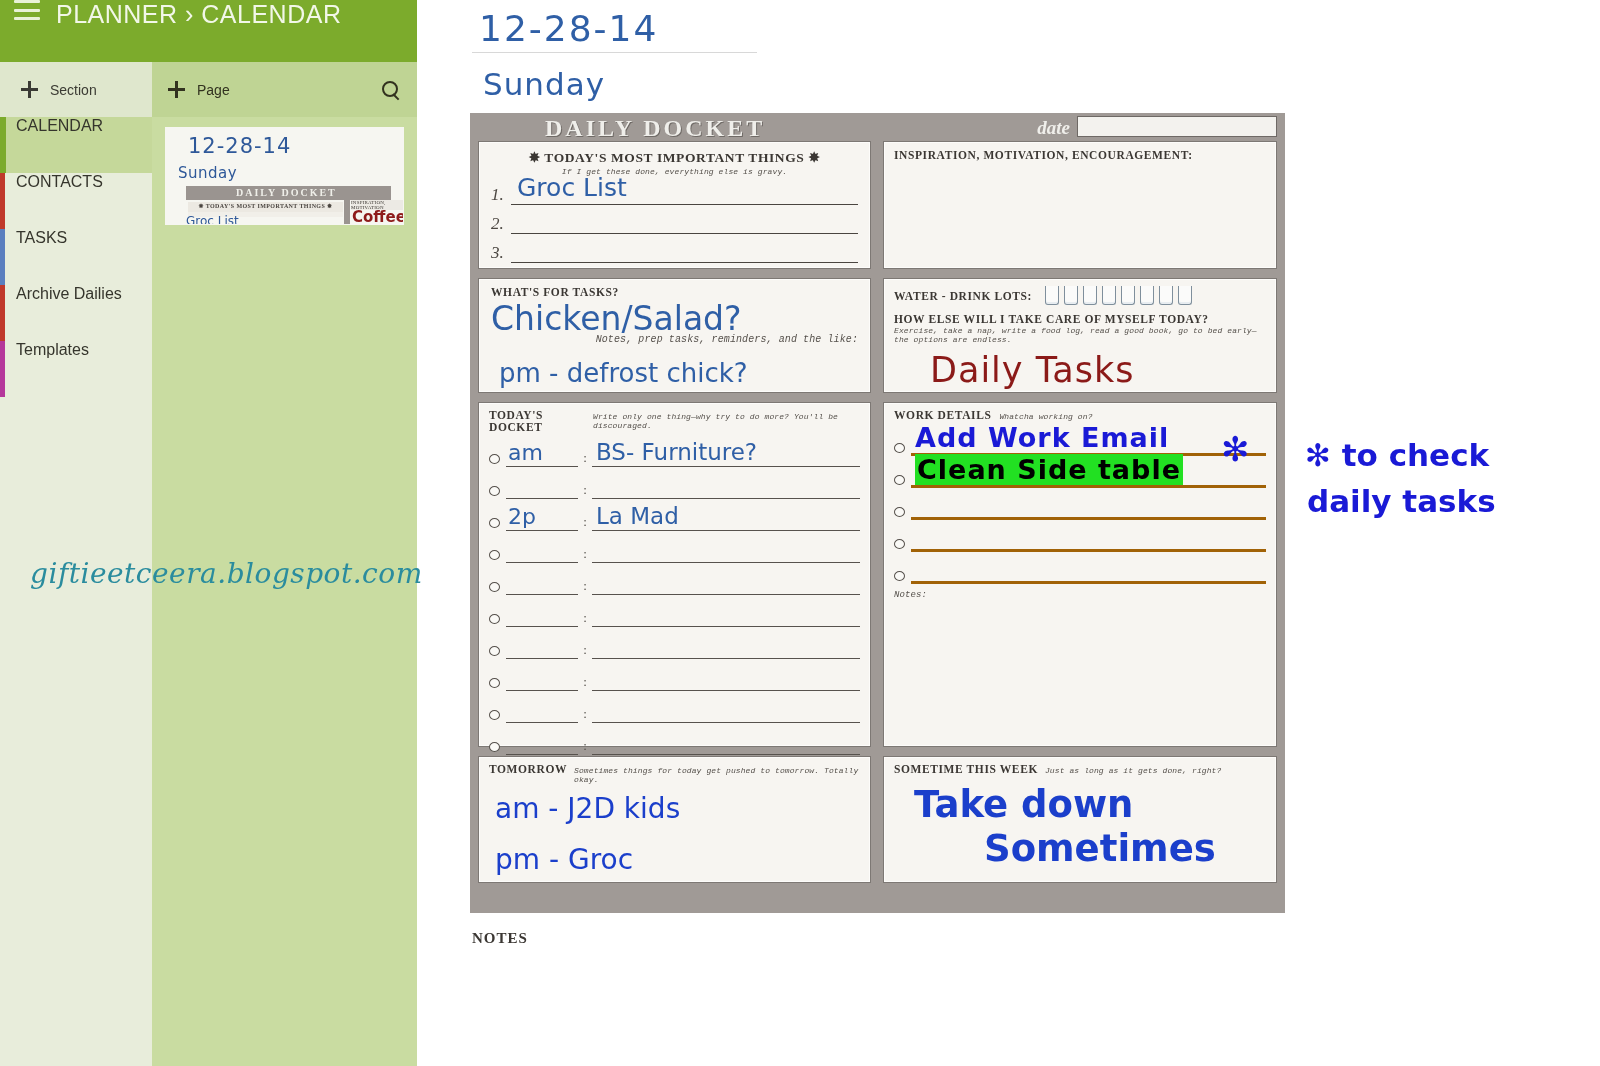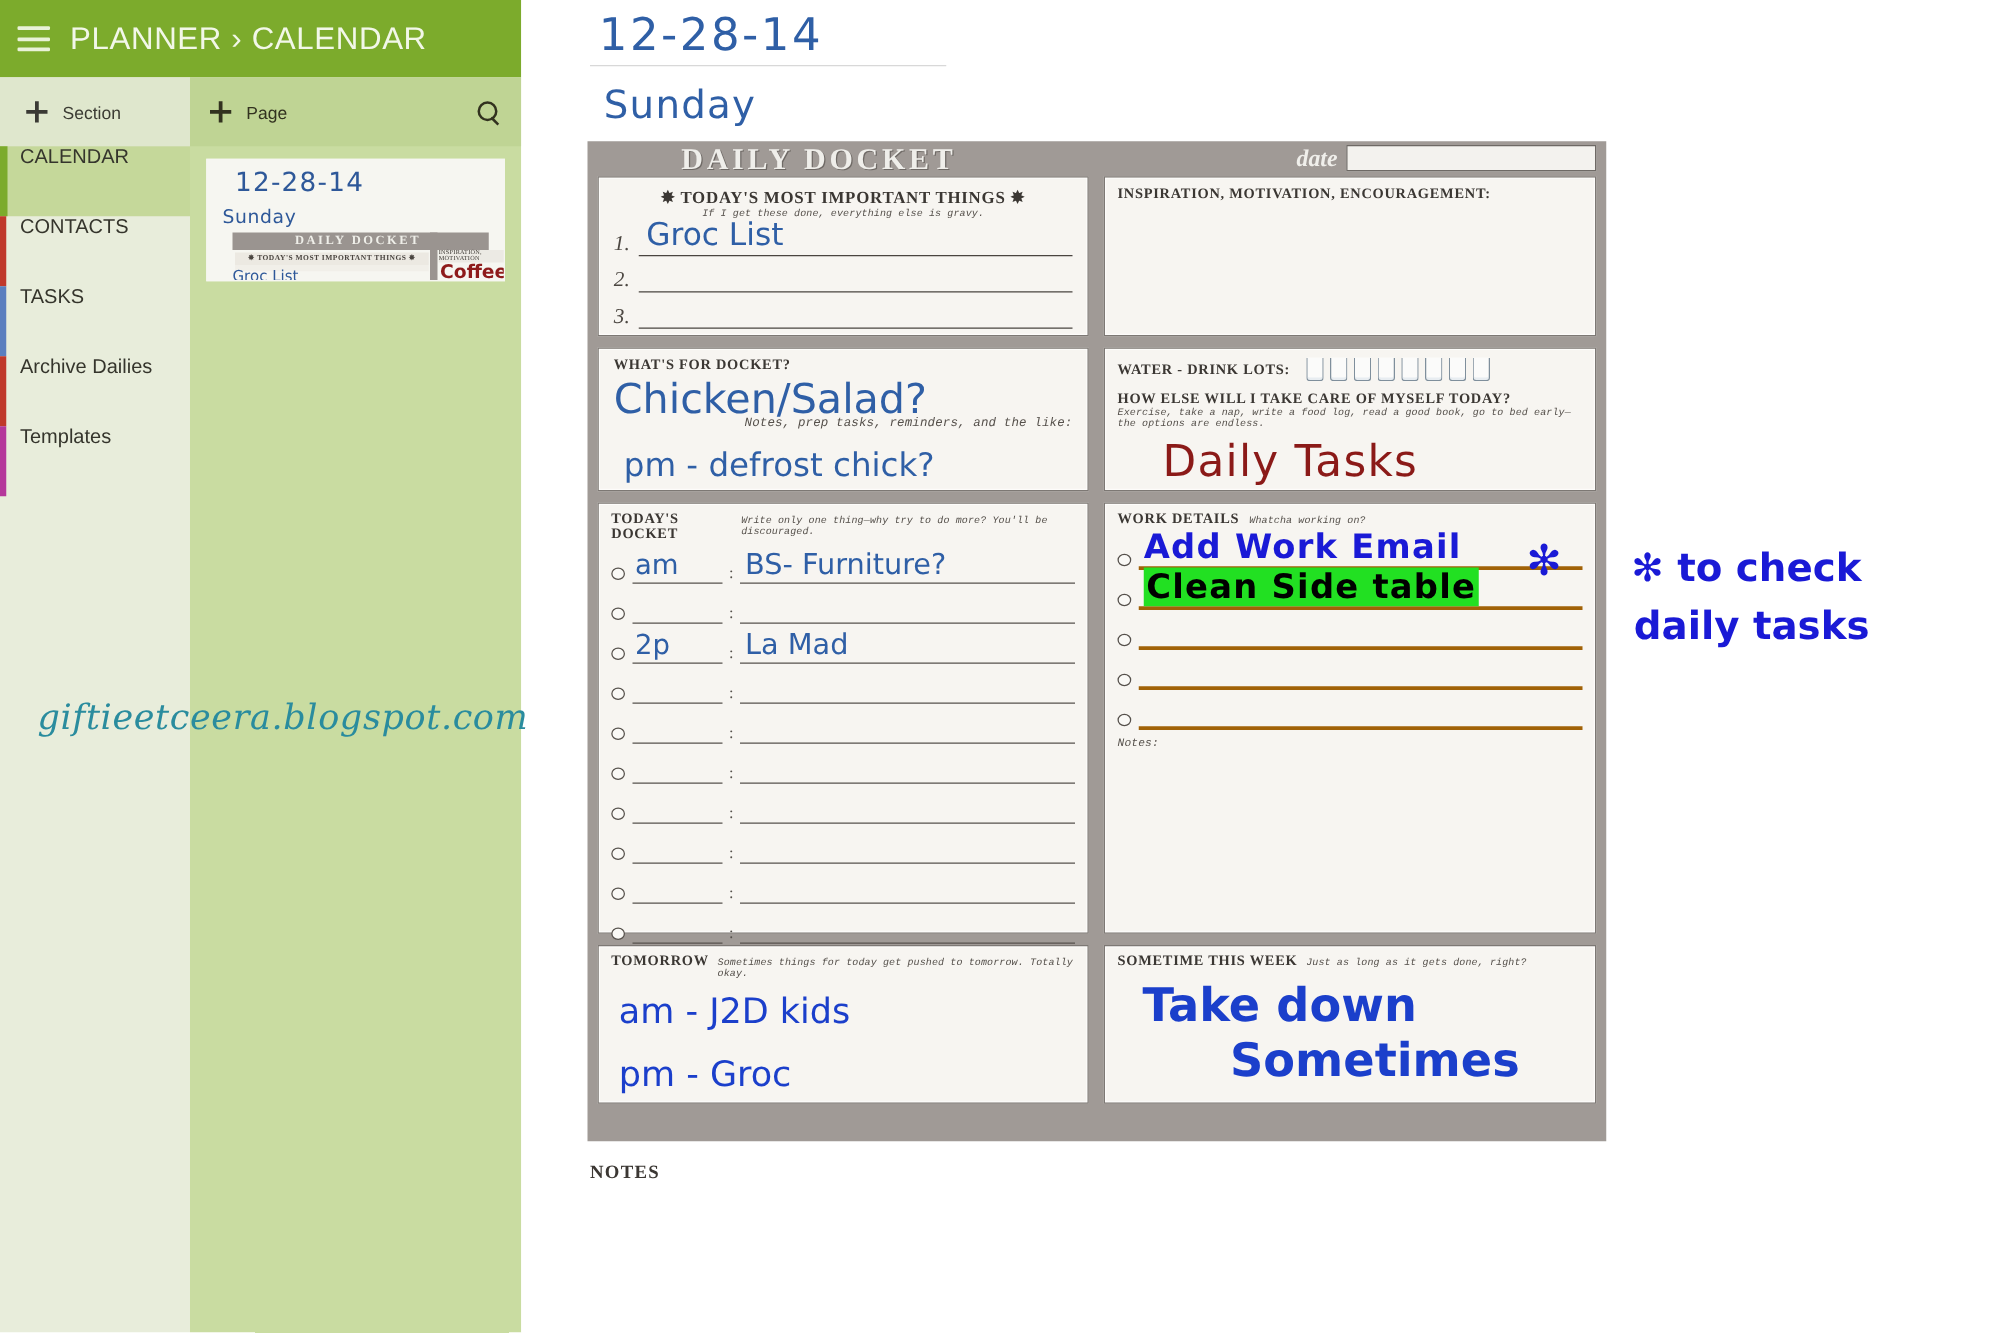--- a/index.html
+++ b/index.html
@@ -8,21 +8,21 @@
     font-family: "Liberation Sans", sans-serif;
     background: #ffffff;
     overflow: hidden;
   }
   #app { position: relative; width: 1600px; height: 1066px; }
 
   
   .topbar {
     position: absolute; left: 0; top: 0; width: 417px; height: 62px;
     background: #7CAB2C;
-    display: flex; align-items: center; gap: 16px; padding-left: 14px;
+    display: flex; align-items: flex-start; gap: 16px; padding-left: 14px;
   }
   .hamburger { width: 26px; height: 20px; display: flex; flex-direction: column; justify-content: space-between; cursor: pointer; }
   .hamburger span { display: block; height: 3px; background: #e9f2d8; border-radius: 1px; }
   .topbar-title {
     color: #f2f7e8; font-size: 25px; letter-spacing: 0.5px; font-weight: 400; white-space: nowrap;
   }
 
   
   .section-pane {
     position: absolute; left: 0; top: 62px; width: 152px; height: 1004px;
@@ -334,21 +334,21 @@
             </div>
           </div>
 
           <div class="card card-r insp">
             <div class="lbl">INSPIRATION, MOTIVATION, ENCOURAGEMENT:</div>
           </div>
         </div>
 
         <div class="row">
           <div class="card card-l dinner">
-            <div class="lbl">WHAT'S FOR DOCKET?</div>
+            <div class="lbl">WHAT'S FOR TASKS?</div>
             <div class="dinner-hw">Chicken/Salad?</div>
             <div class="lbl-sm dinner-sub">Notes, prep tasks, reminders, and the like:</div>
             <div class="dinner-hw2">pm - defrost chick?</div>
           </div>
 
           <div class="card card-r water">
             <div class="water-top">
               <span class="lbl">WATER - DRINK LOTS:</span>
               <span class="glasses">
                 <span class="glass"></span>

